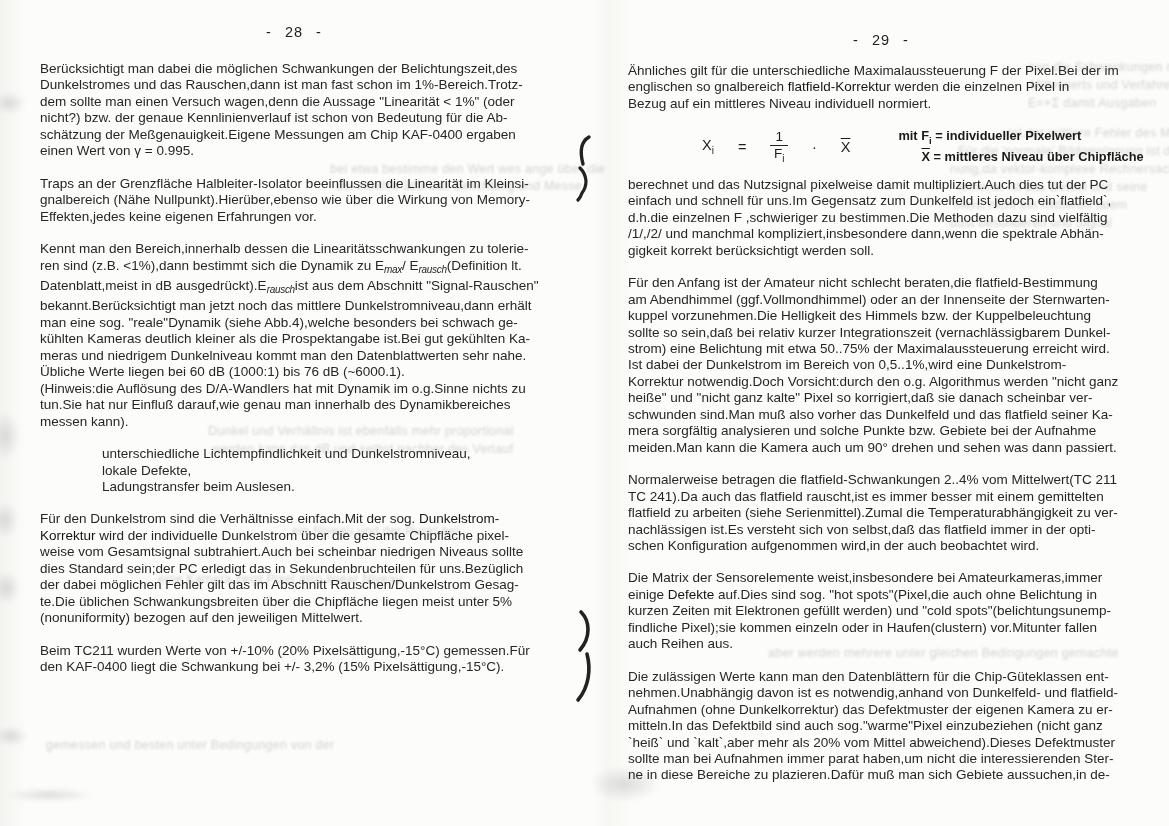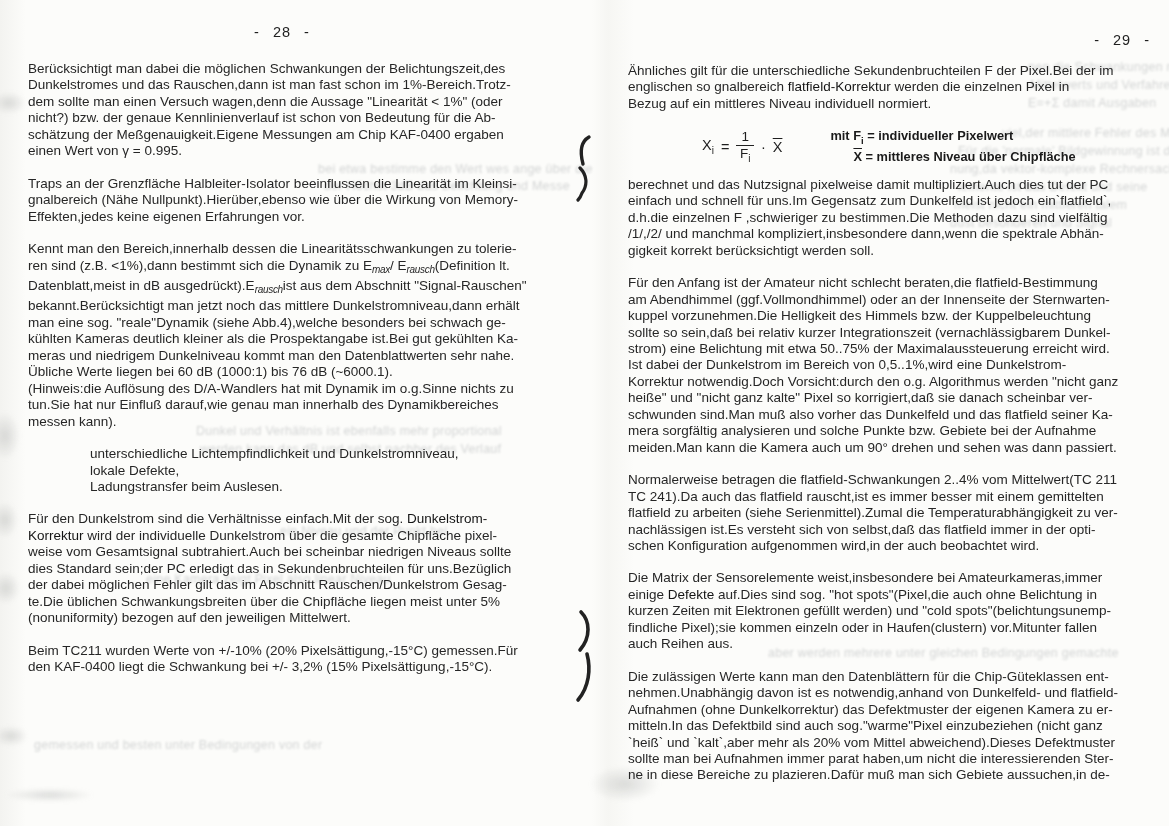--- a/index.html
+++ b/index.html
@@ -8,46 +8,46 @@
     width:1169px;height:826px;
     background:
       linear-gradient(90deg, #f3f3f0 0px, rgba(252,252,250,0) 26px),
       linear-gradient(90deg, rgba(244,244,241,0) 592px, #f6f6f3 608px, rgba(252,252,250,0) 634px),
       #fcfcfa;
     overflow:hidden;
     font-family:"Liberation Sans", sans-serif;
     color:#262626;
   }
   .page{position:absolute;}
-  #page28{left:28px;top:24px;width:542px;}
+  #page28{left:40px;top:24px;width:542px;}
   #page29{left:628px;top:32px;width:538px;}
   .page-header{
     position:relative;z-index:2;
     text-align:center;
     font-size:14.5px;color:#1f1f1f;
     word-spacing:8px;letter-spacing:1px;
   }
   #page28 .page-header{left:-17px;margin-bottom:21px;}
-  #page29 .page-header{left:-16px;margin-bottom:15px;text-align:right;}
+  #page29 .page-header{left:-16px;margin-bottom:15px;}
   .paras{position:relative;z-index:2;}
   .para{
     margin:0 0 16px 0;
     font-size:13.5px;line-height:16.45px;
     white-space:nowrap;
   }
   .para .b{font-weight:normal;color:#141414;}
   .subtxt{font-size:10px;font-style:italic;vertical-align:-3px;letter-spacing:-0.3px;margin-top:44px;}
   .para.indent{padding-left:62px;}
   
   .formula-row{
     position:relative;z-index:2;
     display:flex;align-items:center;gap:48px;
     margin:0 0 12px 74px;
   }
-  .formula-lhs{display:flex;align-items:center;gap:7px;font-size:14.5px;color:#1e1e1e;}
+  .formula-lhs{display:flex;align-items:center;gap:24px;font-size:14.5px;color:#1e1e1e;}
   .formula-lhs sub{font-size:10px;}
   .frac{display:inline-flex;flex-direction:column;align-items:center;line-height:1.15;font-size:13.5px;}
   .frac .num{border-bottom:1.4px solid #222;padding:0 5px 1px;}
   .xbar{text-decoration:overline;}
   .formula-note{font-weight:bold;font-size:12.8px;line-height:16px;color:#1a1a1a;}
   .formula-note sub{font-size:9.5px;}
   .note-line2{padding-left:23px;}
   
   .bleed{
     position:absolute;z-index:1;
@@ -84,21 +84,21 @@
       <div class="bleed" style="left: 168px; top: 400px;">Dunkel und Verhältnis ist ebenfalls mehr proportional</div>
       <div class="bleed" style="left: 172px; top: 418px;">werden kann das dB und selbst nachher des Verlauf</div>
       <div class="bleed" style="left: 252px; top: 500px;">ein Niveau und der Punkt bei</div>
       <div class="bleed" style="left: 118px; top: 548px;">eine Kamera zeigt Pixel also linear Niveau</div>
       <div class="bleed" style="left: 6px; top: 714px;">gemessen und besten unter Bedingungen von der</div>
     </section>
 
   <section class="page" id="page29">
     <div class="page-header">- 29 -</div>
     <div class="paras" id="p29-top">
-        <p class="para"><span>Ähnliches gilt für die unterschiedliche Sekundenbruchteilen F der Pixel.Bei der im</span><br><span>englischen so gnalbereich </span><span class="b">flatfield-Korrektur</span><span> werden die einzelnen Pixel in</span><br><span>Bezug auf ein mittleres Niveau individuell normiert.</span></p>
+        <p class="para"><span>Ähnliches gilt für die unterschiedliche Maximalaussteuerung F der Pixel.Bei der im</span><br><span>englischen so gnalbereich </span><span class="b">flatfield-Korrektur</span><span> werden die einzelnen Pixel in</span><br><span>Bezug auf ein mittleres Niveau individuell normiert.</span></p>
       </div>
 
     <div class="formula-row">
       <div class="formula-lhs">
         <span><span>X</span><sub>i</sub></span>
         <span>=</span>
         <span class="frac">
           <span class="num">1</span>
           <span class="den"><span>F</span><sub>i</sub></span>
         </span>

